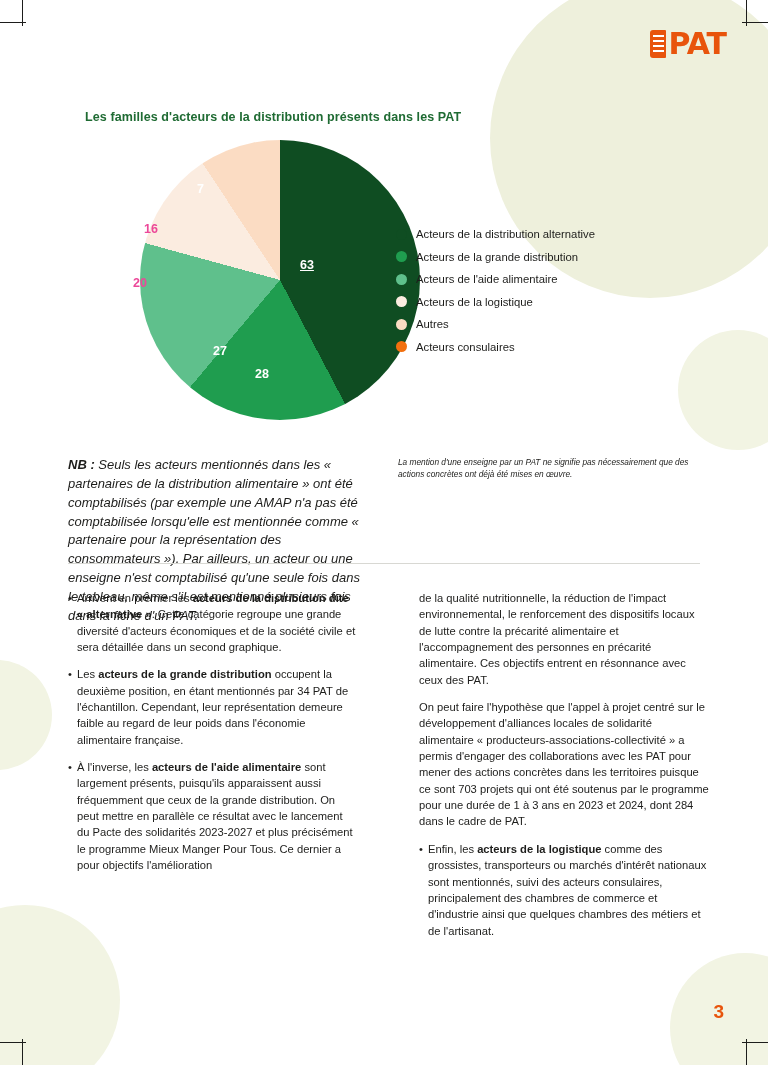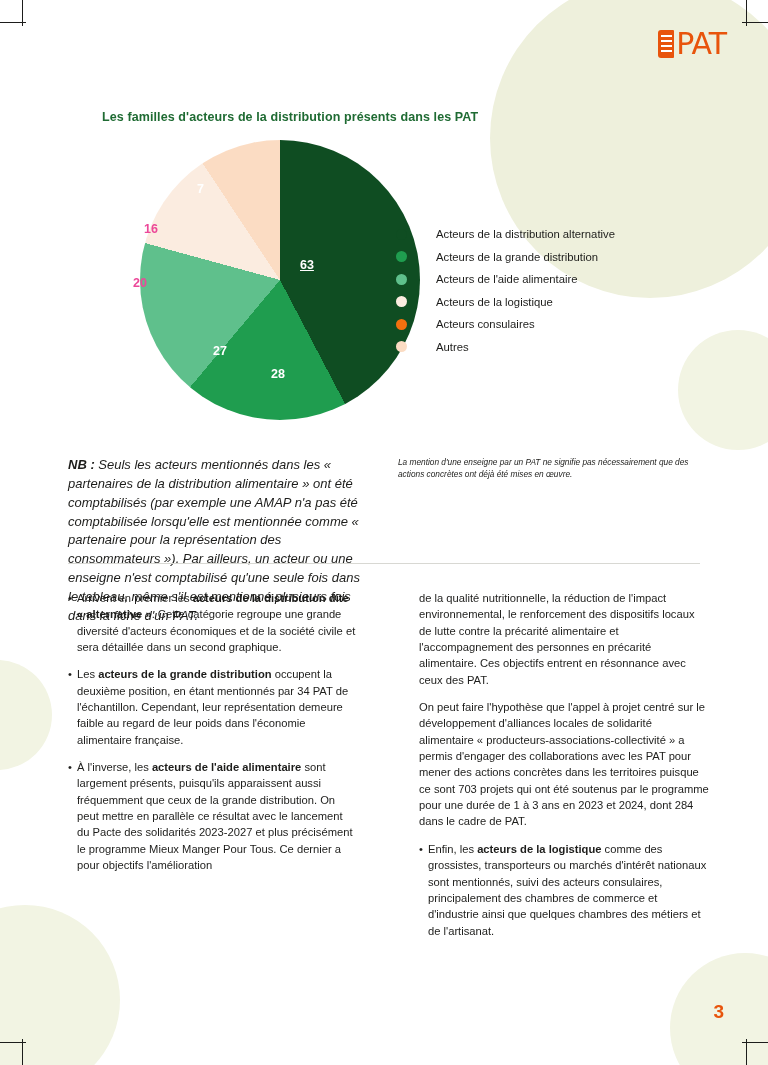--- a/index.html
+++ b/index.html
@@ -91,31 +91,31 @@
   }
   .logo-mark span {
     position: absolute;
     left: 3px;
     width: 11px;
     height: 2px;
     background: #ffffff;
   }
   .logo-text {
     font-size: 30px;
-    font-weight: normal;
+    font-weight: bold;
     color: #e8540c;
     letter-spacing: -1px;
     line-height: 28px;
     font-family: "DejaVu Sans", sans-serif;
   }
 
   
   .chart-title {
     position: absolute;
-    left: 102px;
+    left: 85px;
     top: 110px;
     font-size: 12.5px;
     font-weight: bold;
     color: #1f6b33;
     letter-spacing: 0.1px;
   }
 
   .pie-wrap {
     position: absolute;
     left: 140px;
@@ -159,21 +159,20 @@
   .legend-dot {
     width: 11px;
     height: 11px;
     border-radius: 50%;
     margin-right: 9px;
     flex: none;
   }
   .legend-label {
     font-size: 11.3px;
     color: #1d1d1b;
-    margin-left: 20px;
   }
 
   
   .note-left {
     position: absolute;
     left: 68px;
     top: 456px;
     width: 300px;
     font-size: 13px;
     line-height: 1.45;
@@ -264,21 +263,21 @@
       <span style="top:20px;"></span>
     </div>
     <div class="logo-text">PAT</div>
   </div>
 
   <div class="chart-title">Les familles d'acteurs de la distribution présents dans les PAT</div>
 
   <div class="pie-wrap">
     <div class="pie"></div>
     <div class="pie-label" style="left:160px; top:118px;text-decoration:underline;">63</div>
-    <div class="pie-label" style="left:115px; top:227px;margin-left:16px;">28</div>
+    <div class="pie-label" style="left:115px; top:227px;">28</div>
     <div class="pie-label" style="left:28px; top:204px;margin-left:45px;">27</div>
     <div class="pie-label dark" style="left:-7px; top:136px;">20</div>
     <div class="pie-label dark" style="left:4px; top:82px;">16</div>
     <div class="pie-label" style="left:57px; top:42px;">7</div>
   </div>
 
   <div class="legend">
     <div class="legend-row">
       <span class="legend-dot" style="background:#0f4d22;"></span>
       <span class="legend-label">Acteurs de la distribution alternative</span>
@@ -289,26 +288,26 @@
     </div>
     <div class="legend-row">
       <span class="legend-dot" style="background:#5fc08c;"></span>
       <span class="legend-label">Acteurs de l'aide alimentaire</span>
     </div>
     <div class="legend-row">
       <span class="legend-dot" style="background:#fbece0;"></span>
       <span class="legend-label">Acteurs de la logistique</span>
     </div>
     <div class="legend-row">
+      <span class="legend-dot" style="background:#fbdcc3;"></span>
+      <span class="legend-label">Autres</span>
+    </div>
+    <div class="legend-row">
       <span class="legend-dot" style="background:#f2700f;"></span>
       <span class="legend-label">Acteurs consulaires</span>
-    </div>
-    <div class="legend-row">
-      <span class="legend-dot" style="background:#fbdcc3;"></span>
-      <span class="legend-label">Autres</span>
     </div>
   </div>
 
   <div class="note-left">
     <b>NB :</b><span> Seuls les acteurs mentionnés dans les « partenaires de la distribution alimentaire » ont été comptabilisés (par exemple une AMAP n'a pas été comptabilisée lorsqu'elle est mentionnée comme « partenaire pour la représentation des consommateurs »). Par ailleurs, un acteur ou une enseigne n'est comptabilisé qu'une seule fois dans le tableau, même s'il est mentionné plusieurs fois dans la fiche d'un PAT.</span>
   </div>
   <div class="note-right">La mention d'une enseigne par un PAT ne signifie pas nécessairement que des actions concrètes ont déjà été mises en œuvre.</div>
 
   <div class="divider"></div>
 

